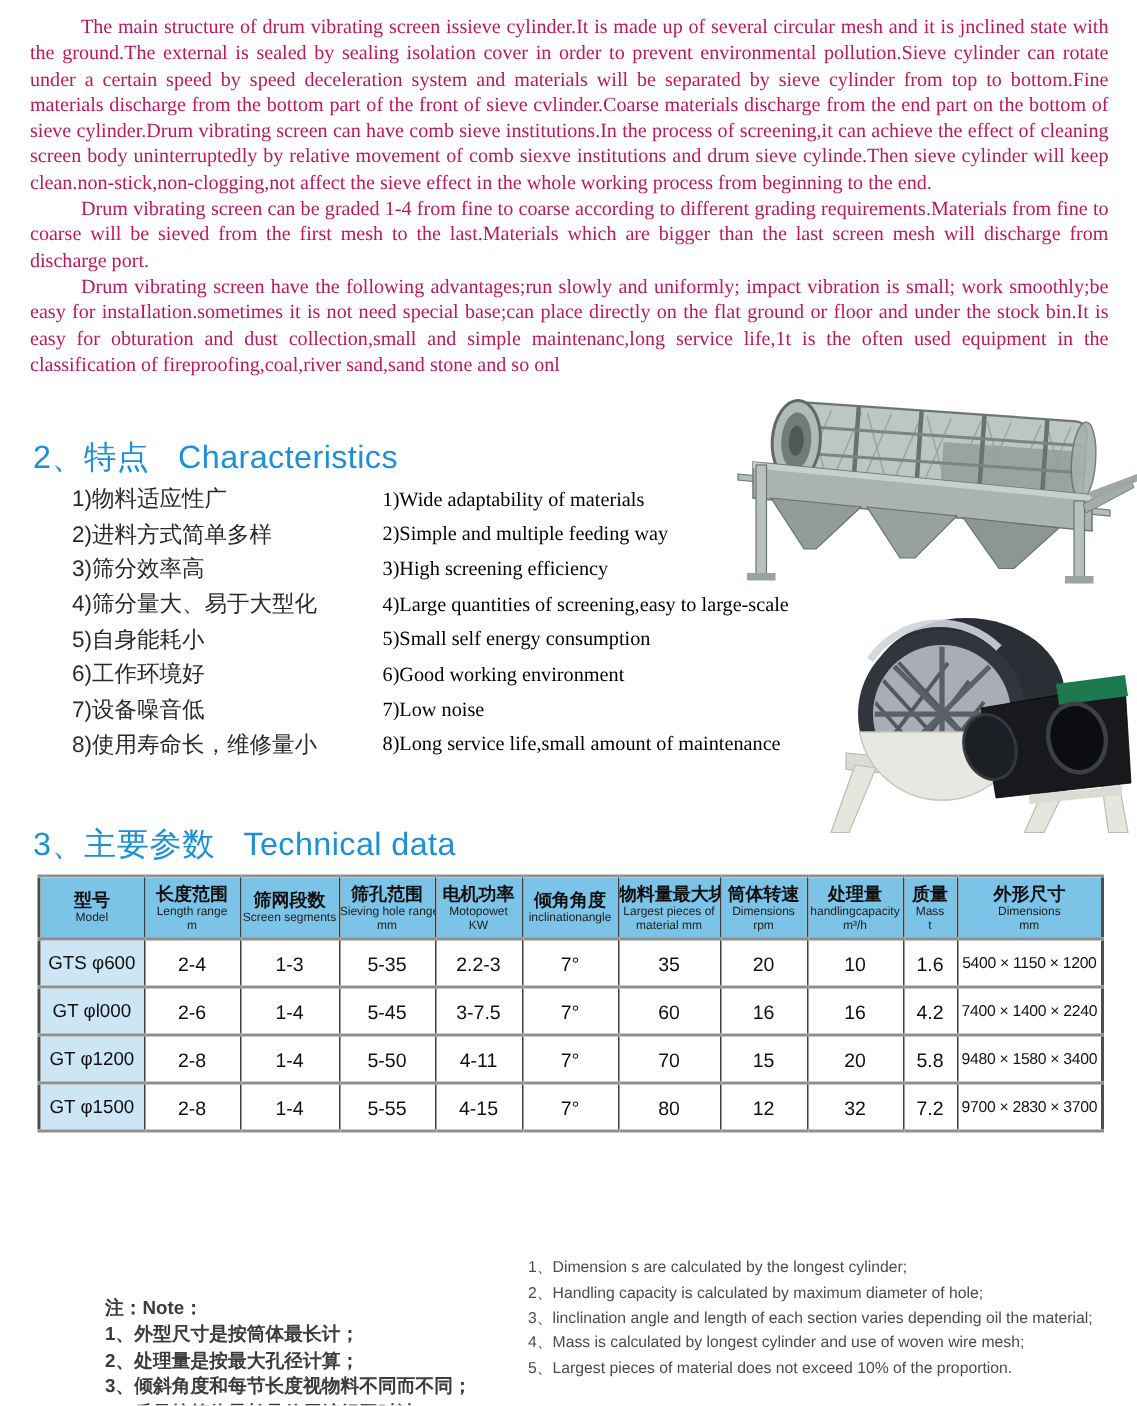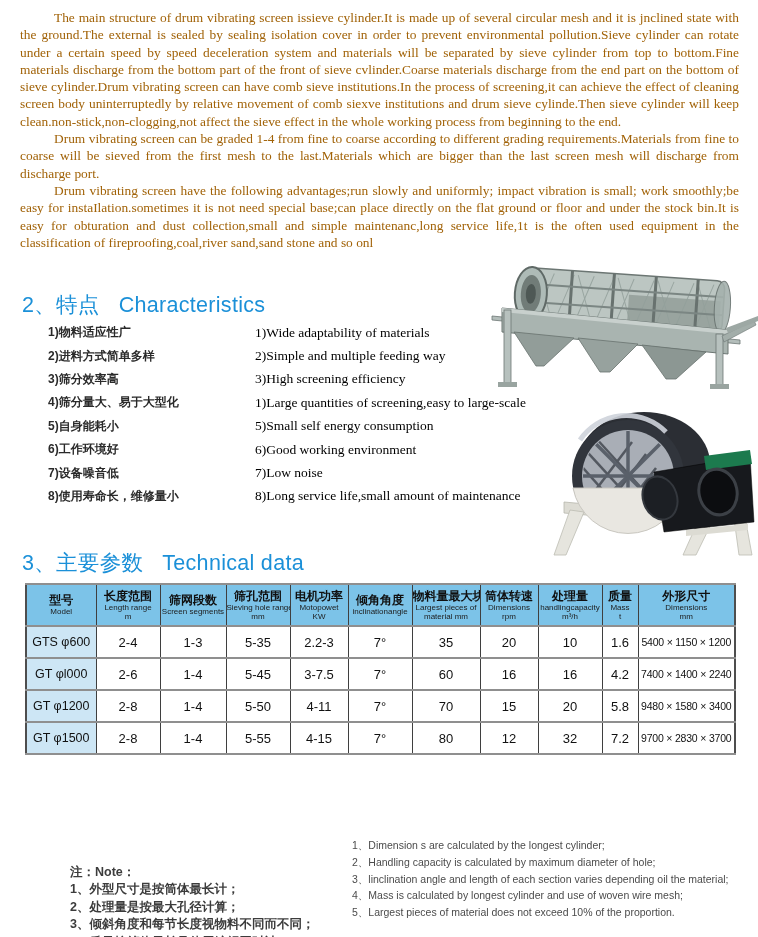--- a/index.html
+++ b/index.html
@@ -6,36 +6,36 @@
   .page {
     position:relative; width:758px; height:937px; background:#ffffff;
     font-family:"Liberation Sans", sans-serif; overflow:hidden;
   }
 
   
   .intro { position:absolute; left:20px; top:9px; width:719px; }
   .intro p {
     margin:0; text-indent:34px; text-align:justify;
     font-family:"Liberation Serif", serif; font-size:13.4px; line-height:17.3px;
-    color:#a16207;
+    color:#be185d;
   }
 
   
   .sec-title {
     position:absolute; font-size:21.5px; font-weight:normal; color:#1b90d8;
     letter-spacing:0.3px; white-space:nowrap;
   }
   .sec-title .gap { margin-left:19px; }
   .sec2 { left:22px; top:290px; }
   .sec3 { left:22px; top:548px; }
 
   
   .char-list { position:absolute; left:48px; top:321px; width:500px; }
   .char-row { display:flex; height:23.4px; align-items:center; }
-  .char-zh { width:207px; font-size:12px; font-weight:700; color:#2a2a2a; white-space:nowrap; }
+  .char-zh { width:207px; font-size:15px; font-weight:400; color:#2a2a2a; white-space:nowrap; }
   .char-en { font-family:"Liberation Serif", serif; font-size:13.5px; color:#000; white-space:nowrap; }
 
   
   .photo1 { position:absolute; left:478px; top:264px; }
   .photo2 { position:absolute; left:536px; top:410px; }
 
   
   table.tech {
     position:absolute; left:25px; top:583px; width:709px;
     border-collapse:collapse; table-layout:fixed; border:2px solid #4e4e4e;padding-left:33px;
@@ -85,21 +85,21 @@
       <div class="char-row">
         <span class="char-zh">2)进料方式简单多样</span>
         <span class="char-en">2)Simple and multiple feeding way</span>
       </div>
       <div class="char-row">
         <span class="char-zh">3)筛分效率高</span>
         <span class="char-en">3)High screening efficiency</span>
       </div>
       <div class="char-row">
         <span class="char-zh">4)筛分量大、易于大型化</span>
-        <span class="char-en">1)Large quantities of screening,easy to large-scale</span>
+        <span class="char-en">4)Large quantities of screening,easy to large-scale</span>
       </div>
       <div class="char-row">
         <span class="char-zh">5)自身能耗小</span>
         <span class="char-en">5)Small self energy consumption</span>
       </div>
       <div class="char-row">
         <span class="char-zh">6)工作环境好</span>
         <span class="char-en">6)Good working environment</span>
       </div>
       <div class="char-row">

